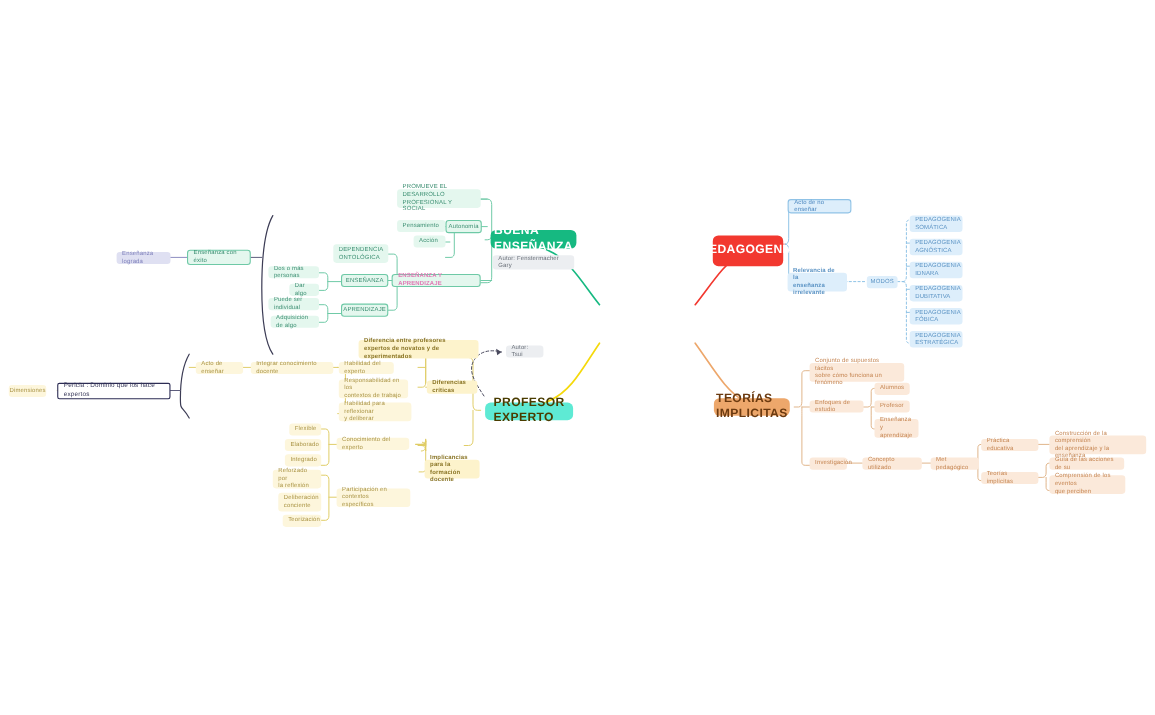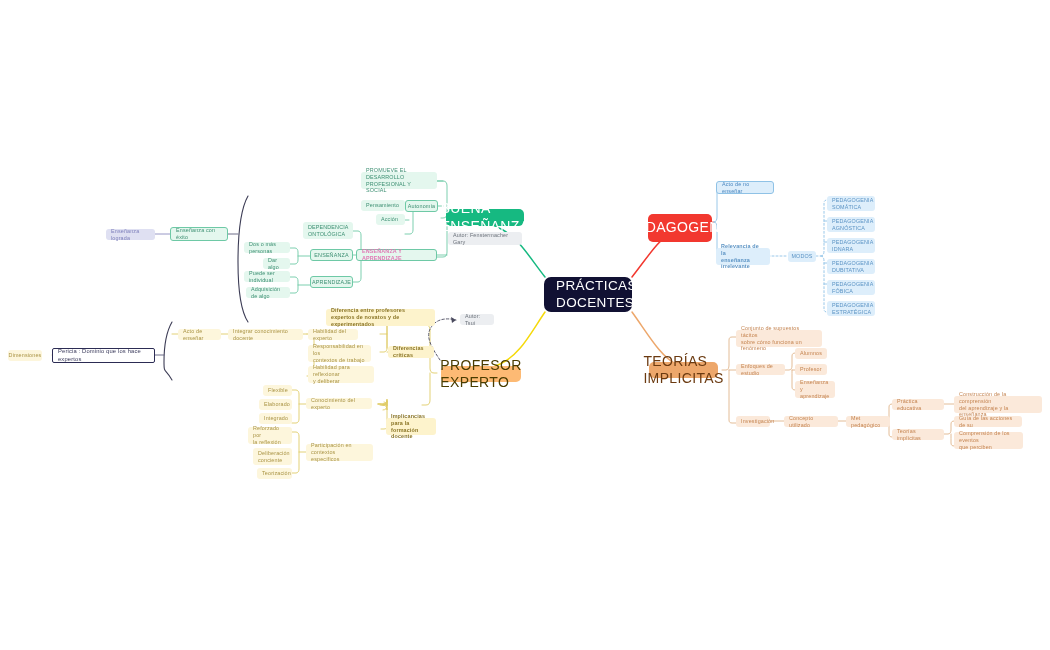--- a/index.html
+++ b/index.html
@@ -8,25 +8,25 @@
   #canvas{position:absolute;left:0;top:0;width:1050px;height:650px;}
   svg.wires{position:absolute;left:0;top:0;width:1050px;height:650px;pointer-events:none;}
   .node{position:absolute;box-sizing:border-box;border-radius:4px;
         display:flex;align-items:center;white-space:pre-line;line-height:1.25;}
 
   
   .central{background:#111133;color:#ffffff;font-size:13.5px;font-weight:400;
            border-radius:7px;padding:9px 12px;letter-spacing:.4px;justify-content:flex-start;}
 
   
-  .main-chip{font-size:14px;font-weight:400;letter-spacing:.35px;border-radius:5px;
+  .main-chip{font-size:11px;font-weight:700;letter-spacing:.35px;border-radius:5px;
              padding:5px 9px;justify-content:center;}
   .chip-green{background:#16b981;color:#ffffff;}
   .chip-red{background:#f2382f;color:#ffffff;}
-  .chip-yellow{background:#fdba74;color:#4a3c00;}
+  .chip-yellow{background:#5eead4;color:#4a3c00;}
   .chip-orange{background:#eda76b;color:#6b3a10;}
 
   
   .leaf{font-size:5.4px;padding:3.5px 5px;border-radius:3px;letter-spacing:.15px;}
   .leaf-green{background:#e4f7ee;color:#3c8f72;}
   .leaf-green-b{background:#e4f7ee;color:#3c8f72;border:1px solid #6ec9a6;}
   .leaf-blue{background:#ddeefb;color:#5b93c4;}
   .leaf-blue-b{background:#ddeefb;color:#4a86bf;border:1px solid #8fc2e6;}
   .leaf-lav{background:#dfe0f2;color:#7d7fba;}
   .leaf-yellow{background:#fdf6dc;color:#a99344;}
@@ -148,22 +148,20 @@
       <path d="M880,421 L886,421 C888,421 889,419 889,417 L889,407 C889,405 890,404 892,404" stroke="#e0b48a" stroke-width=".9"></path>
       <path d="M889,421 C889,424 889,427 889,430 L889,434 C889,436 890,437 892,437" stroke="#e0b48a" stroke-width=".9"></path>
 
       <path d="M944,404 L954,404" stroke="#e0b48a" stroke-width=".9"></path>
 
       <path d="M944,434 L948,434 C950,434 951,432 951,430 L951,424 C951,422 952,421 954,421" stroke="#e0b48a" stroke-width=".9"></path>
       <path d="M951,434 C951,437 951,440 951,443 L951,443 C951,445 952,446 954,446" stroke="#e0b48a" stroke-width=".9"></path>
     </g>
   </svg>
 
-  <div class="node central" style="left:544px;top:277px;width:88px;height:35px;">PRÁCTICAS
-DOCENTES</div>
 
   <div class="node main-chip chip-green" style="left:446px;top:209px;width:78px;height:17px;">BUENA ENSEÑANZA</div>
 
   <div class="node leaf leaf-grey" style="left:448px;top:232px;width:74px;height:13px;">Autor: Fenstermacher Gary</div>
 
   <div class="node leaf leaf-green" style="left:361px;top:172px;width:76px;height:17px;">PROMUEVE EL DESARROLLO
 PROFESIONAL Y SOCIAL</div>
 
   <div class="node leaf leaf-green vcenter" style="left:361px;top:200px;width:44px;height:11px;">Pensamiento</div>
 

